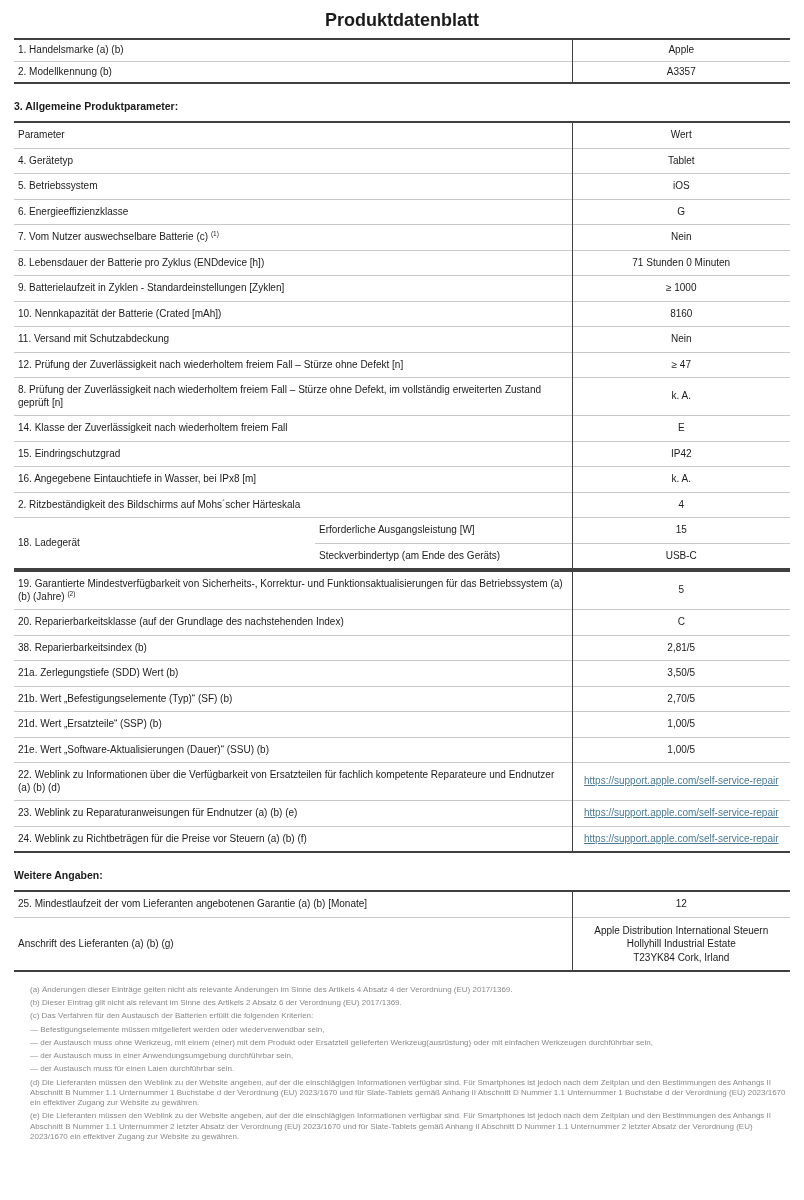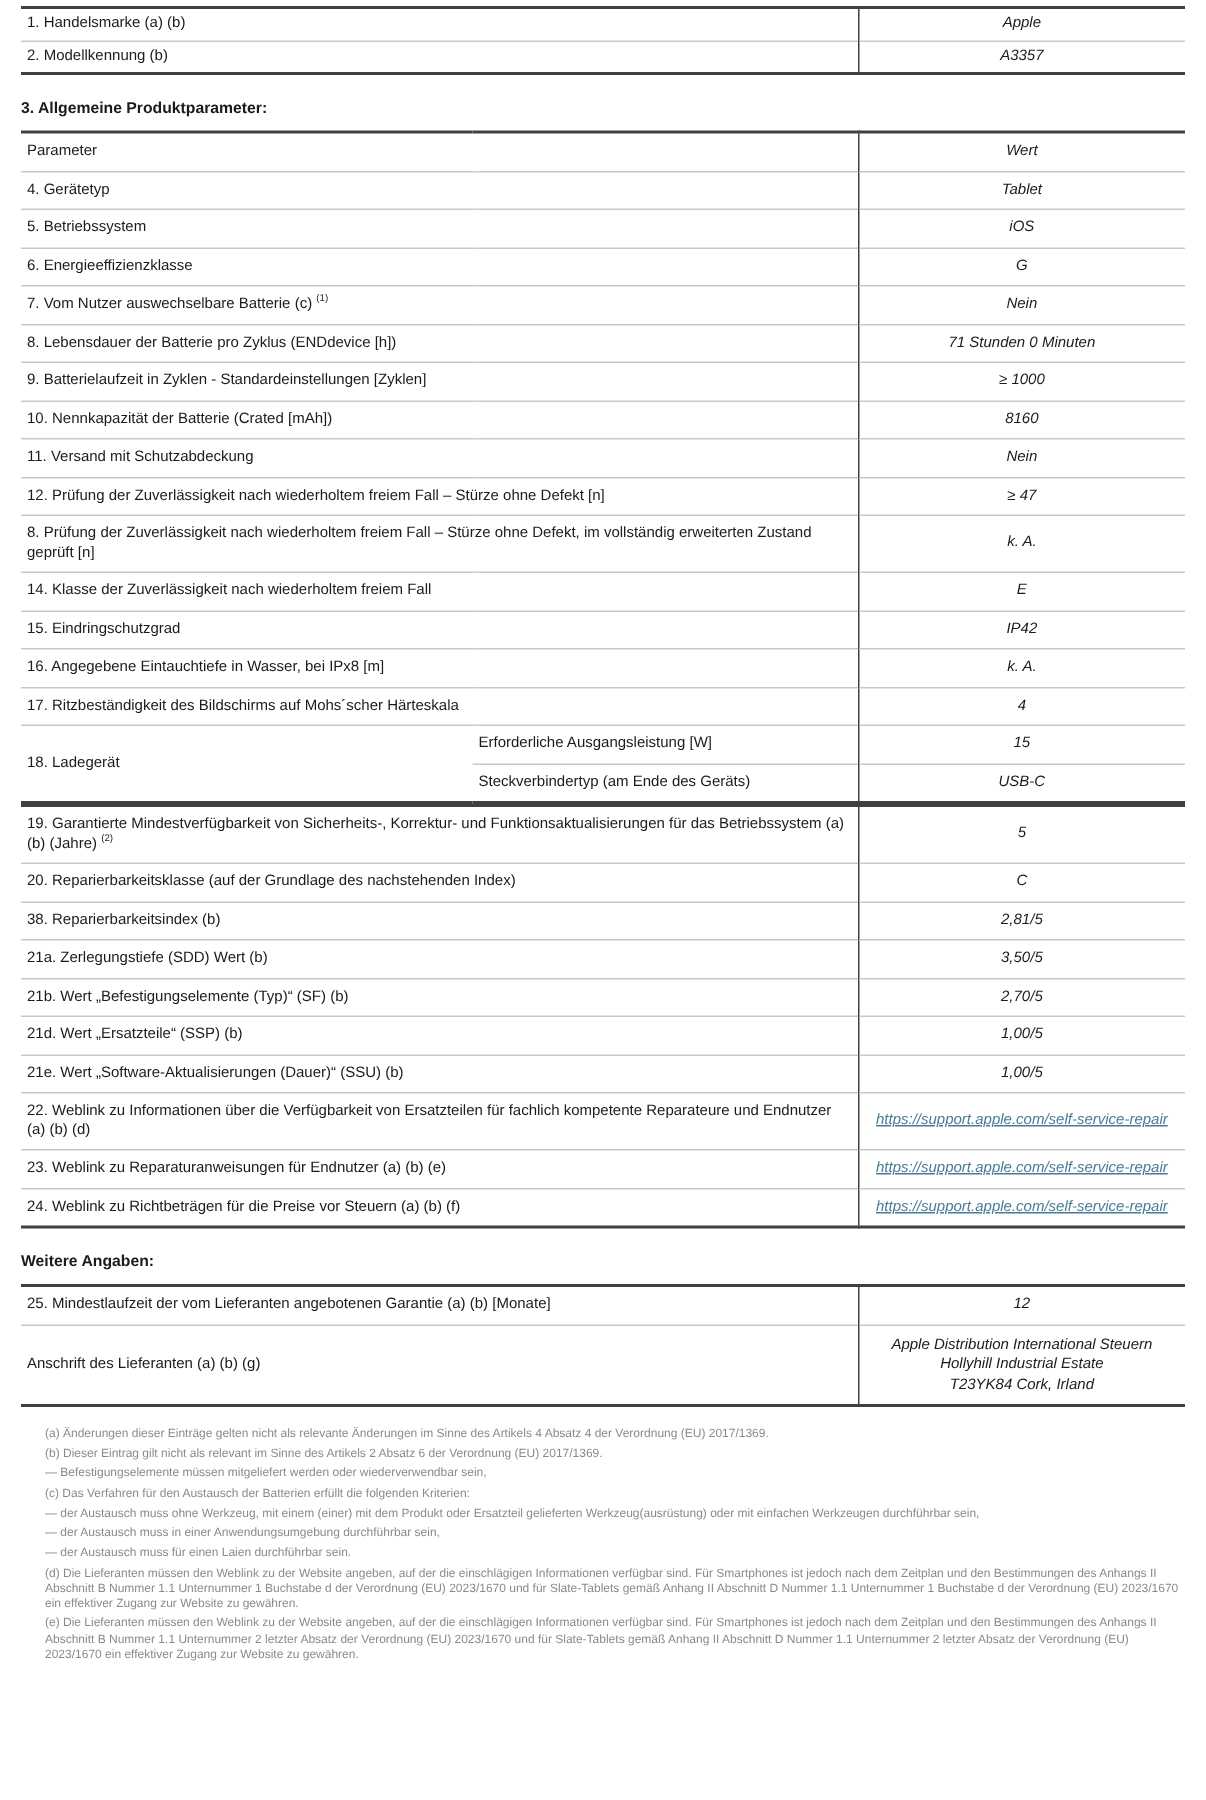--- a/index.html
+++ b/index.html
@@ -23,40 +23,40 @@
     width: 100%; border-collapse: collapse; table-layout: fixed;
     border-top: 2px solid var(--border-strong);
     border-bottom: 2px solid var(--border-strong);
   }
   table.data td { font-size: 10px; line-height: 1.25; vertical-align: middle; padding: 6px 6px 6px 4px; }
   table.data tr + tr td { border-top: 1px solid var(--border-light); }
   table.data td.value {
     text-align: center;
     border-left: 1px solid var(--border-strong);
     padding: 6px 4px;
-    font-style: italic;
   }
   table.compact td { padding: 4px 6px 4px 4px; }
   table.compact td.value { padding: 4px; }
   td.value.left { text-align: left; padding-left: 5px; }
   td.value.left div { line-height: 1.35; }
   sup.fn-ref { font-size: 6.5px; line-height: 0; }
   a.weblink { color: var(--link-color); text-decoration: underline; margin-top: 28px; }
   .footnotes { margin-top: 13px; }
   .footnotes p {
     margin: 0 0 3px 16px;
     font-size: 8px; line-height: 1.28;
     color: var(--footnote-color);
   }
 </style>
 </head>
 <body>
 
 <div class="page">
 
+  <h1 class="doc-title">Produktdatenblatt</h1>
 
   <table class="data compact">
     <colgroup>
         <col style="width:558px">
         <col style="width:218px">
       </colgroup>
     <tbody id="ident-body">
         <tr>
           <td>1. Handelsmarke (a) (b)</td>
           <td class="value">Apple</td>
@@ -127,21 +127,21 @@
         </tr>
         <tr>
           <td colspan="2">15. Eindringschutzgrad</td>
           <td class="value">IP42</td>
         </tr>
         <tr>
           <td colspan="2">16. Angegebene Eintauchtiefe in Wasser, bei IPx8 [m]</td>
           <td class="value">k. A.</td>
         </tr>
         <tr>
-          <td colspan="2">17. Ritzbeständigkeit des Bildschirms auf Mohs´scher Härteskala</td>
+          <td colspan="2">2. Ritzbeständigkeit des Bildschirms auf Mohs´scher Härteskala</td>
           <td class="value">4</td>
         </tr>
         <tr>
           <td rowspan="2">18. Ladegerät</td>
           <td>Erforderliche Ausgangsleistung [W]</td>
           <td class="value">15</td>
         </tr>
         <tr>
           <td>Steckverbindertyp (am Ende des Geräts)</td>
           <td class="value">USB-C</td>
@@ -218,22 +218,22 @@
             <div>Hollyhill Industrial Estate</div>
             <div>T23YK84 Cork, Irland</div>
           </td>
         </tr>
       </tbody>
   </table>
 
   <div class="footnotes" id="footnotes">
       <p>(a) Änderungen dieser Einträge gelten nicht als relevante Änderungen im Sinne des Artikels 4 Absatz 4 der Verordnung (EU) 2017/1369.</p>
       <p>(b) Dieser Eintrag gilt nicht als relevant im Sinne des Artikels 2 Absatz 6 der Verordnung (EU) 2017/1369.</p>
+      <p>(c) Das Verfahren für den Austausch der Batterien erfüllt die folgenden Kriterien:</p>
       <p>— Befestigungselemente müssen mitgeliefert werden oder wiederverwendbar sein,</p>
-      <p>(c) Das Verfahren für den Austausch der Batterien erfüllt die folgenden Kriterien:</p>
       <p>— der Austausch muss ohne Werkzeug, mit einem (einer) mit dem Produkt oder Ersatzteil gelieferten Werkzeug(ausrüstung) oder mit einfachen Werkzeugen durchführbar sein,</p>
       <p>— der Austausch muss in einer Anwendungsumgebung durchführbar sein,</p>
       <p>— der Austausch muss für einen Laien durchführbar sein.</p>
       <p>(d) Die Lieferanten müssen den Weblink zu der Website angeben, auf der die einschlägigen Informationen verfügbar sind. Für Smartphones ist jedoch nach dem Zeitplan und den Bestimmungen des Anhangs II Abschnitt B Nummer 1.1 Unternummer 1 Buchstabe d der Verordnung (EU) 2023/1670 und für Slate-Tablets gemäß Anhang II Abschnitt D Nummer 1.1 Unternummer 1 Buchstabe d der Verordnung (EU) 2023/1670 ein effektiver Zugang zur Website zu gewähren.</p>
       <p>(e) Die Lieferanten müssen den Weblink zu der Website angeben, auf der die einschlägigen Informationen verfügbar sind. Für Smartphones ist jedoch nach dem Zeitplan und den Bestimmungen des Anhangs II Abschnitt B Nummer 1.1 Unternummer 2 letzter Absatz der Verordnung (EU) 2023/1670 und für Slate-Tablets gemäß Anhang II Abschnitt D Nummer 1.1 Unternummer 2 letzter Absatz der Verordnung (EU) 2023/1670 ein effektiver Zugang zur Website zu gewähren.</p>
     </div>
 
 </div>
 
 </body></html>

